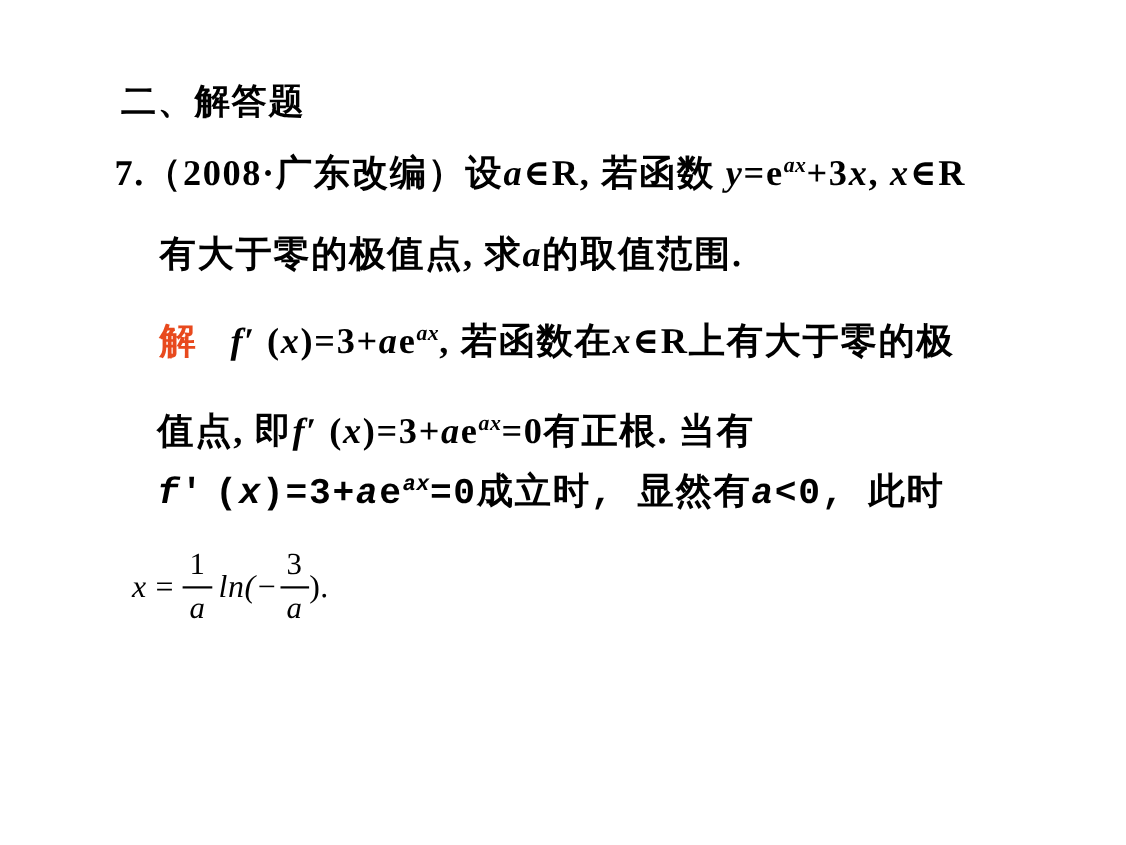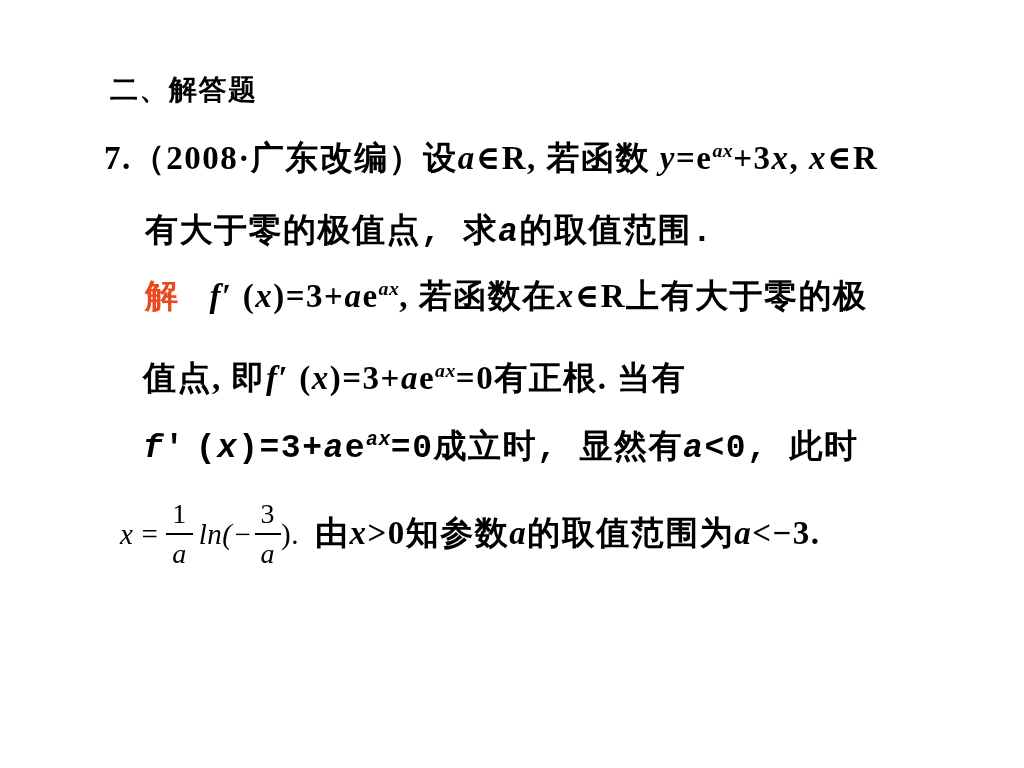--- a/index.html
+++ b/index.html
@@ -12,21 +12,21 @@
     overflow:hidden;
   }
   .line {
     position:absolute;
     font-size:33px;
     line-height:1.15;
     white-space:nowrap;
     font-weight:600;
     letter-spacing:1.5px;
   }
-  .heading { font-size:28px; }
+  .heading { font-size:32px; }
   .it { font-style:italic; }
   .bd { font-weight:bold; }
   .red { color:#e8491d; }
   .sol-label { margin-right:30px; }
   sup {
     font-size:0.60em;
     vertical-align:super;
     letter-spacing:0.5px;
   }
   .gap-left { margin-left:10px; }
@@ -62,29 +62,29 @@
 </style>
 </head>
 <body>
 
 <div class="line heading" style="left:110px; top:74px;">二、解答题</div>
 
 <div class="line" style="left:104px; top:139px;">
   <span>7.</span><span>（2008·广东改编）设</span><span class="it">a</span><span>∈</span><span class="bd">R</span><span>, 若函数 </span><span class="it">y</span><span>=e</span><sup class="it">ax</sup><span>+3</span><span class="it">x</span><span>, </span><span class="it">x</span><span>∈</span><span class="bd">R</span>
 </div>
 
-<div class="line" style="left:145px; top:214px;font-family:Liberation Mono, monospace;">
+<div class="line" style="left:145px; top:214px;">
   <span>有大于零的极值点, 求</span><span class="it">a</span><span>的取值范围.</span>
 </div>
 
-<div class="line" style="left:145px; top:277px;">
+<div class="line" style="left:145px; top:292px;">
   <span class="red sol-label">解</span><span class="it">f</span><span>′</span><span class="gap-left">(</span><span class="it">x</span><span>)=3+</span><span class="it">a</span><span>e</span><sup class="it">ax</sup><span>, 若函数在</span><span class="it">x</span><span>∈</span><span class="bd">R</span><span>上有大于零的极</span>
 </div>
 
-<div class="line" style="left:143px; top:359px;">
+<div class="line" style="left:143px; top:374px;">
   <span>值点, 即</span><span class="it">f</span><span>′</span><span class="gap-left">(</span><span class="it">x</span><span>)=3+</span><span class="it">a</span><span>e</span><sup class="it">ax</sup><span>=0有正根. 当有</span>
 </div>
 
 <div class="line" style="left:143px; top:429px;font-family:Liberation Mono, monospace;">
   <span class="it">f</span><span>′</span><span class="gap-left">(</span><span class="it">x</span><span>)=3+</span><span class="it">a</span><span>e</span><sup class="it">ax</sup><span>=0成立时, 显然有</span><span class="it">a</span><span>&lt;0, 此时</span>
 </div>
 
 <div class="f7row" style="left:120px; top:484px; height:100px;">
   <span class="formula">
     <span class="it">x</span>
@@ -93,16 +93,13 @@
       <span class="num">1</span>
       <span class="den it">a</span>
     </span>
     <span class="fn">ln(−</span>
     <span class="frac">
       <span class="num">3</span>
       <span class="den it">a</span>
     </span>
     <span>).</span>
   </span>
-  <span class="line f7text" style="position:static;">
-    <span>由</span><span class="it">x</span><span>&gt;0知参数</span><span class="it">a</span><span>的取值范围为</span><span class="it">a</span><span>&lt;−3.</span>
-  </span>
 </div>
 
 </body></html>

